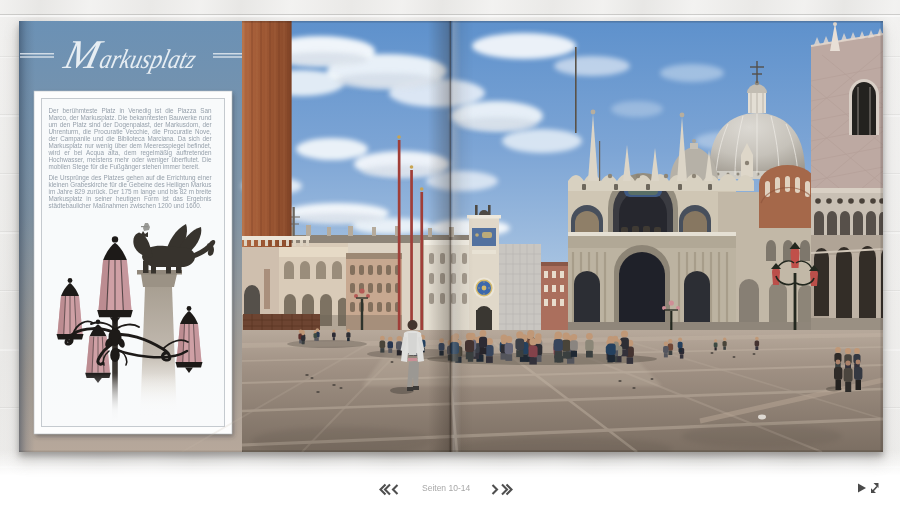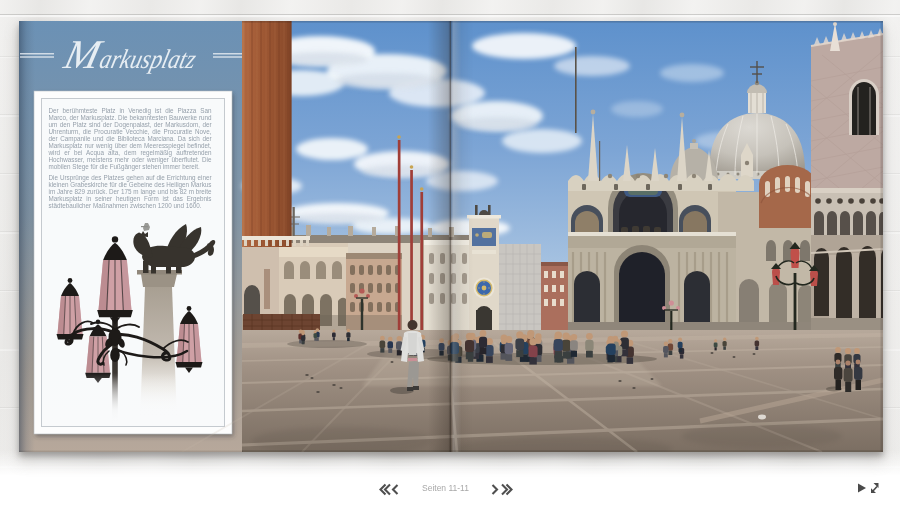--- a/index.html
+++ b/index.html
@@ -902,21 +902,21 @@
     <rect x="0" y="429.2" width="641" height="1.8" fill="#1c1a18" opacity="0.18"></rect>
   </g>
   <rect x="0" y="429.6" width="224" height="1.4" fill="#1c1a18" opacity="0.12"></rect>
 </svg>
 <div id="bodytext">
 <p>Der berühmteste Platz in Venedig ist die Piazza San Marco, der Markusplatz. Die bekanntesten Bauwerke rund um den Platz sind der Dogenpalast, der Markusdom, der Uhrenturm, die Procuratie Vecchie, die Procuratie Nove, der Campanile und die Biblioteca Marciana. Da sich der Markusplatz nur wenig über dem Meeresspiegel befindet, wird er bei Acqua alta, dem regelmäßig auftretenden Hochwasser, meistens mehr oder weniger überflutet. Die mobilen Stege für die Fußgänger stehen immer bereit.</p>
 <p>Die Ursprünge des Platzes gehen auf die Errichtung einer kleinen Grabeskirche für die Gebeine des Heiligen Markus im Jahre 829 zurück. Der 175 m lange und bis 82 m breite Markusplatz in seiner heutigen Form ist das Ergebnis städtebaulicher Maßnahmen zwischen 1200 und 1600.</p>
 </div>
 </div>
 <div id="nav">
-  <span id="seiten">Seiten 11-11</span>
+  <span id="seiten">Seiten 10-14</span>
   <svg style="position:absolute;left:376px;top:482px;" width="140" height="14" viewBox="0 0 140 14">
     <g stroke="#4f4f4f" stroke-width="2.1" fill="none">
       <path d="M9.5,2.5 L4.5,7.5 L9.5,12.5"></path>
       <path d="M14,2.5 L9,7.5 L14,12.5"></path>
       <path d="M21.5,3 L17,7.5 L21.5,12"></path>
       <path d="M116.5,3 L121,7.5 L116.5,12"></path>
       <path d="M126,2.5 L131,7.5 L126,12.5"></path>
       <path d="M130.5,2.5 L135.5,7.5 L130.5,12.5"></path>
     </g>
   </svg>

